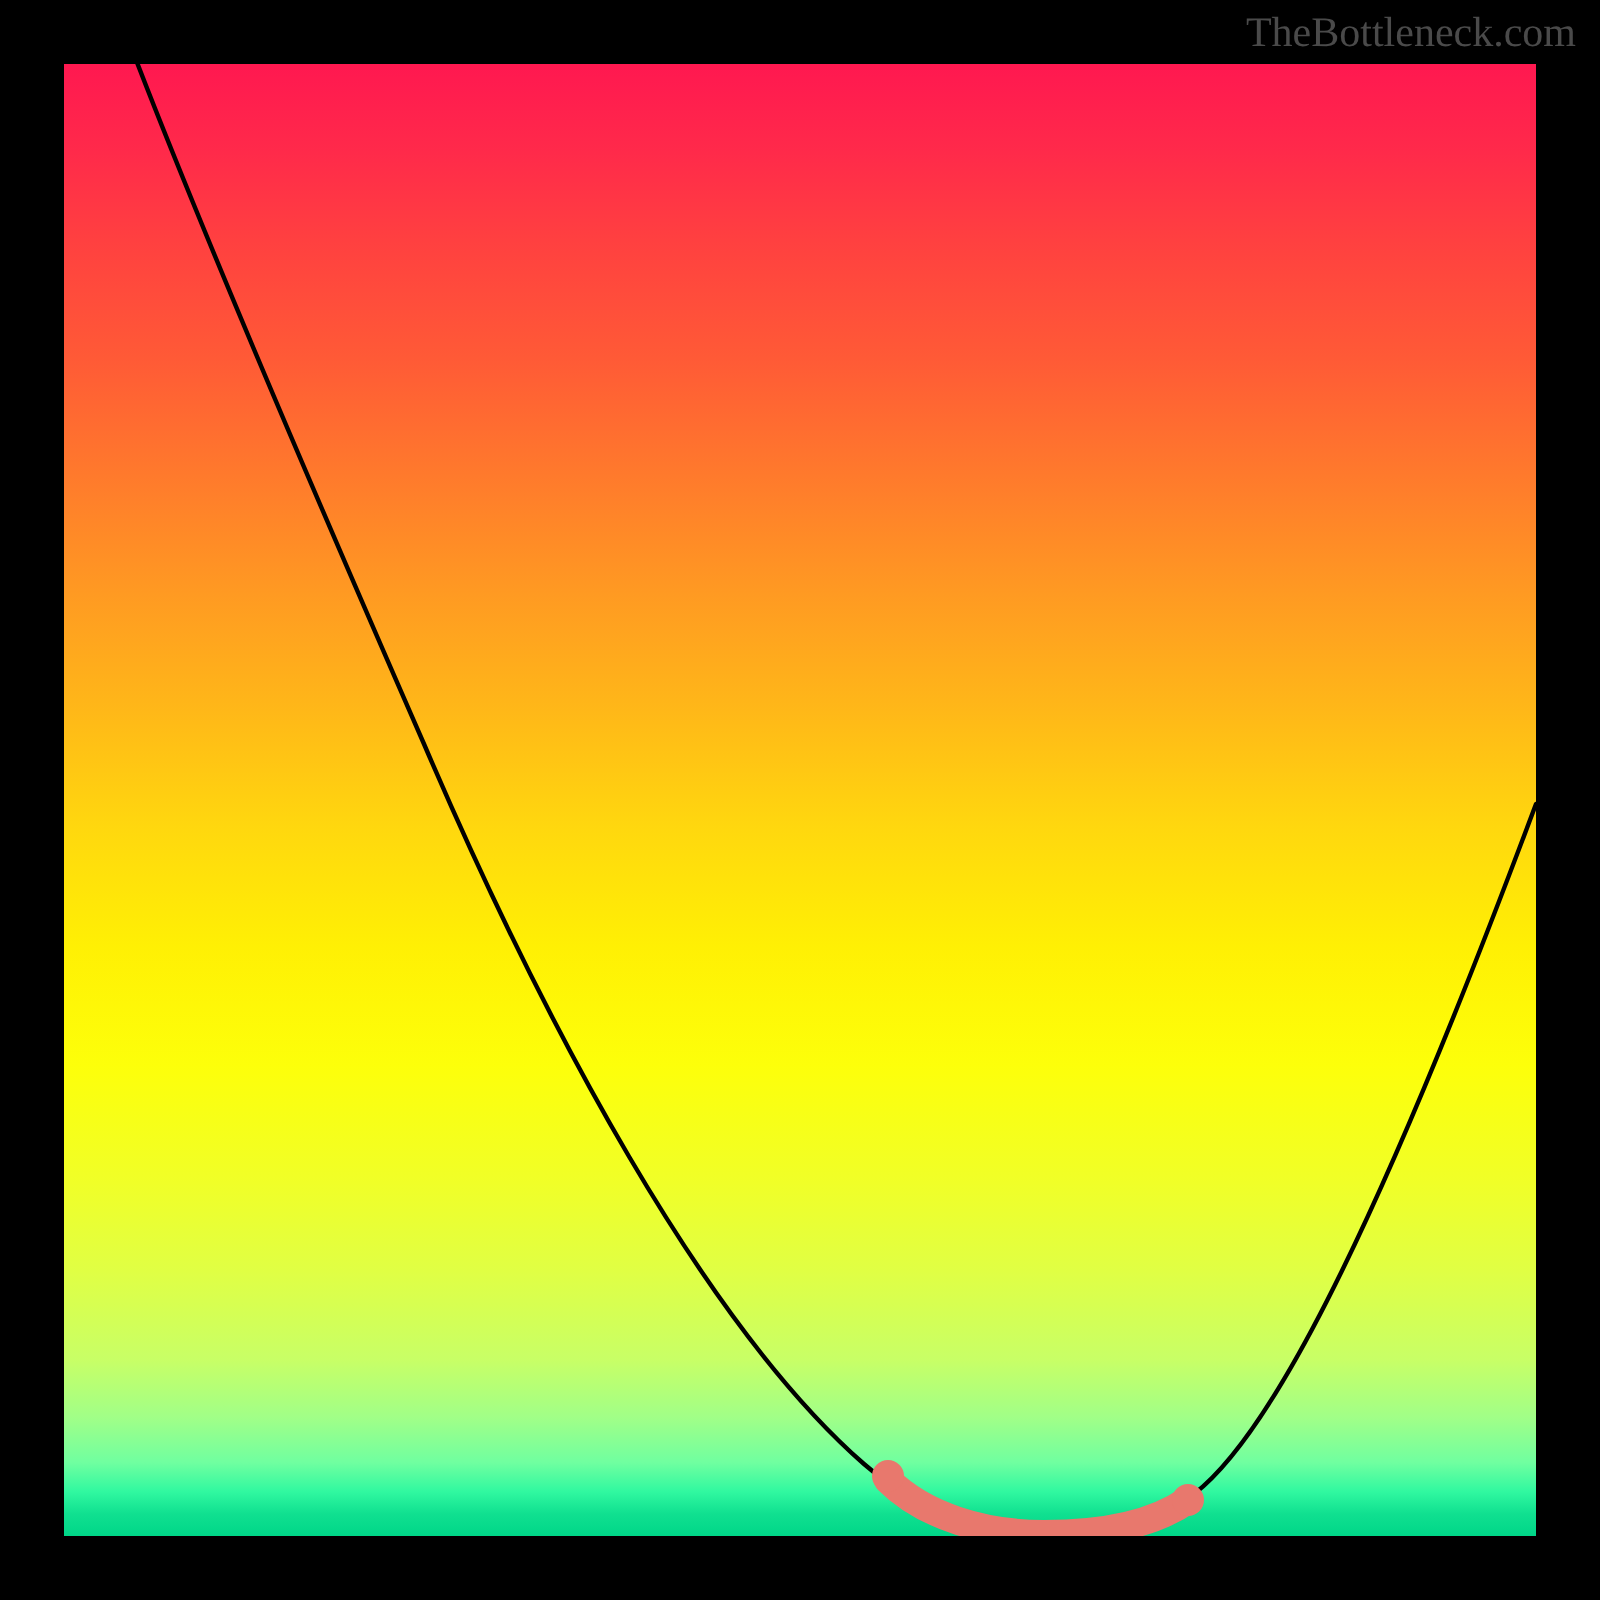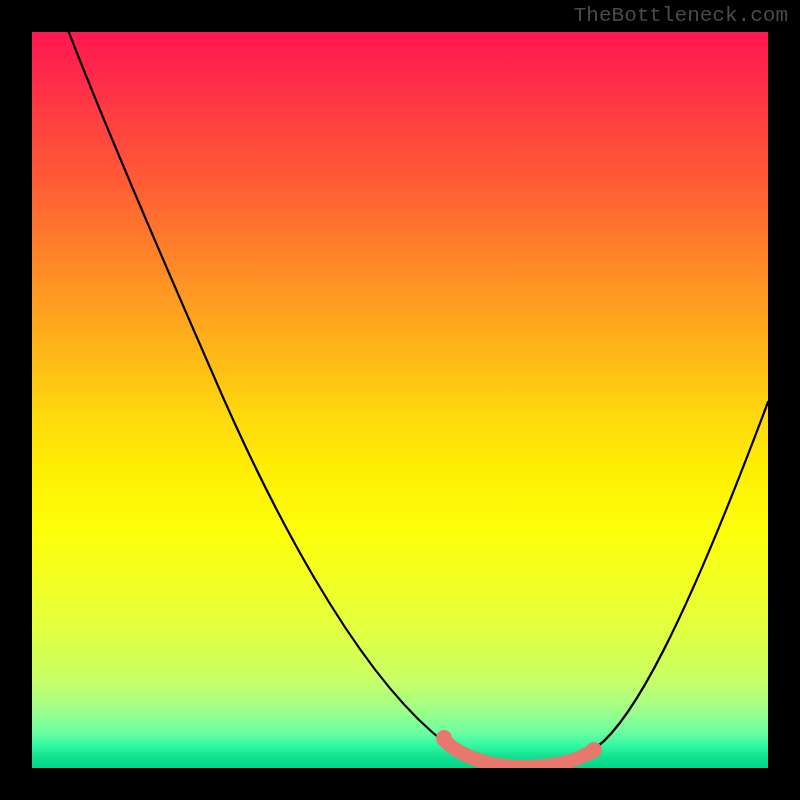--- a/index.html
+++ b/index.html
@@ -17,21 +17,21 @@
     left: 0;
     width: 800px;
     height: 800px;
     background: #000000;
   }
   .watermark {
     position: absolute;
     top: 4px;
     right: 12px;
     color: #4a4a4a;
-    font-family: Liberation Mono, monospace;
+    font-family: Liberation Serif, serif;
     font-size: 21px;
     font-weight: 500;
     letter-spacing: 0px;
     z-index: 10;
   }
   .plot-area {
     position: absolute;
     top: 32px;
     left: 32px;
     width: 736px;

